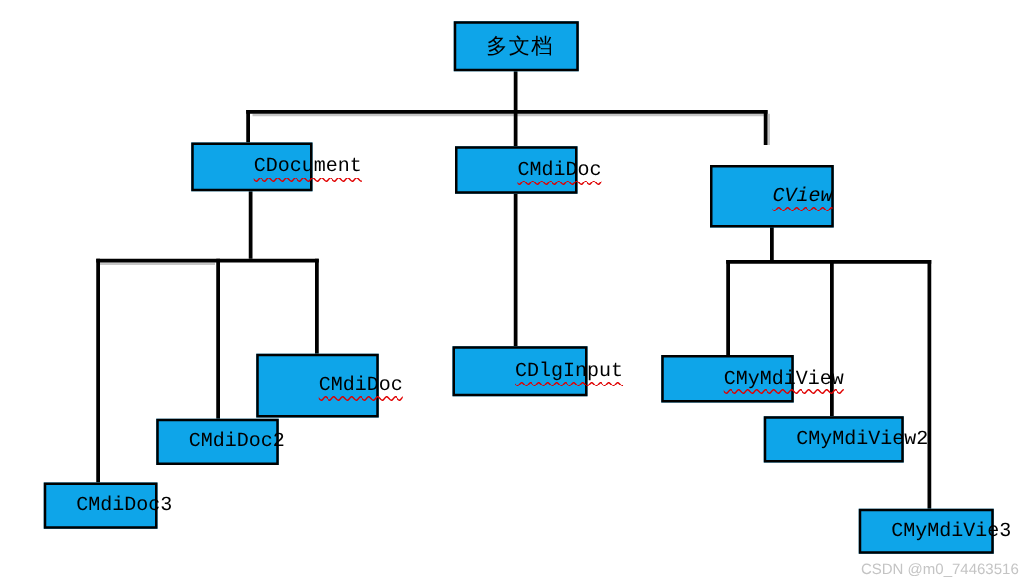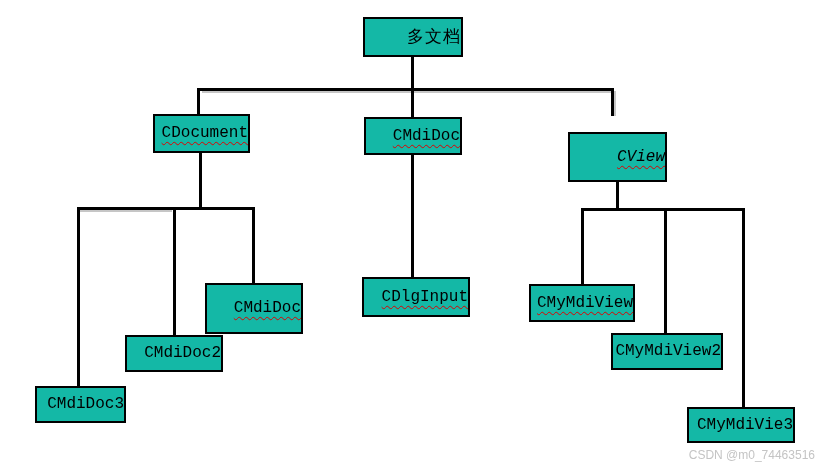--- a/index.html
+++ b/index.html
@@ -8,34 +8,35 @@
     width:829px;height:469px;
     background:#ffffff;
     overflow:hidden;
     font-family:"Liberation Mono","DejaVu Sans Mono",monospace;
   }
   
   .node{
     position:absolute;
     box-sizing:border-box;
     border:2px solid #000000;
-    background:#14b8a6;
-    display:flex;align-items:center;justify-content:flex-end;
+    background:#0ea5e9;
+    display:flex;align-items:center;justify-content:flex-start;
     font-size:16px;color:#000000;
     white-space:nowrap;
     z-index:3;
     padding-left:24px;
   }
   .node span{display:inline-block;line-height:1.15;}
   .squiggle{
     text-decoration-line:underline;
     text-decoration-style:wavy;
     text-decoration-color:#e00000;
     text-decoration-thickness:1px;
     text-underline-offset:4px;
+    margin-left:24px;
   }
   #n-root{left:363px;top:17px;width:100px;height:40px;
           font-family:"Liberation Sans","DejaVu Sans",sans-serif;
           font-size:17px;letter-spacing:1px;}
   #n-cdocument  {left:153px;top:114px;width:97px; height:39px;}
   #n-cdialog    {left:364px;top:117px;width:98px; height:38px;}
   #n-cview      {left:568px;top:132px;width:99px; height:50px;font-style:italic;}
   #n-cmdidoc    {left:205px;top:283px;width:98px; height:51px;}
   #n-cmdidoc2   {left:125px;top:335px;width:98px; height:37px;}
   #n-cmdidoc3   {left:35px; top:386px;width:91px; height:37px;}

